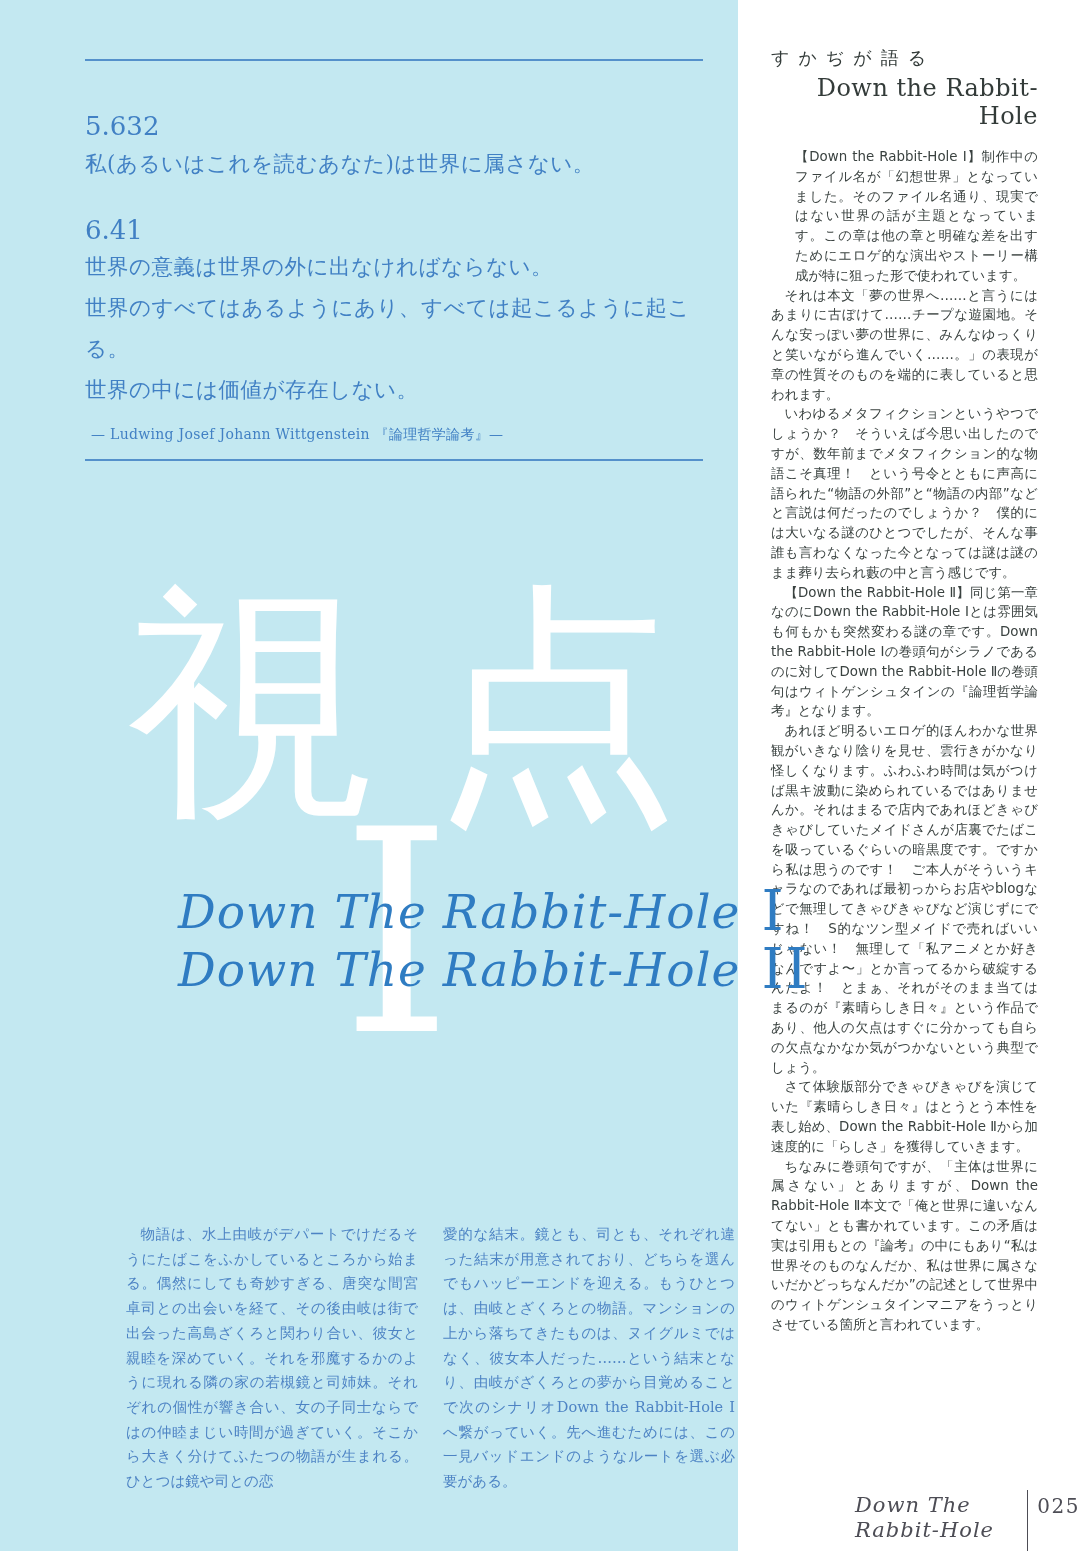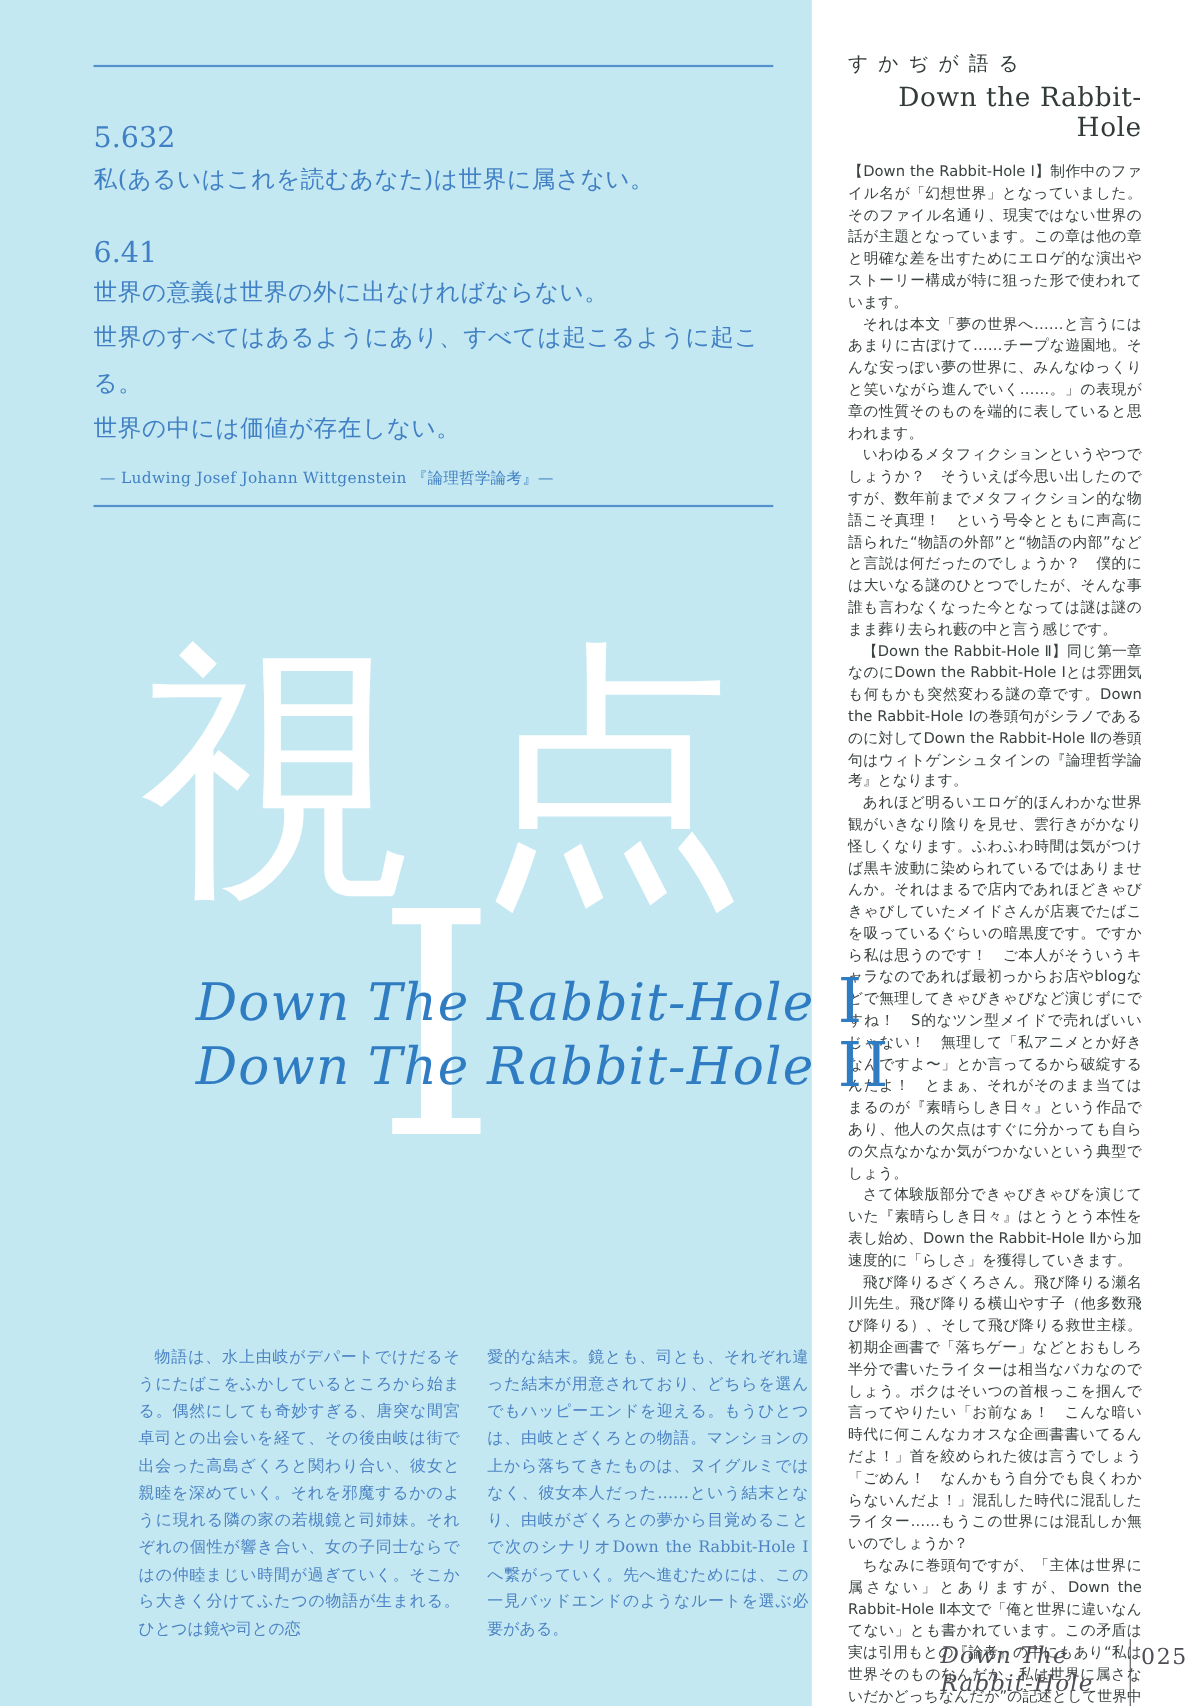--- a/index.html
+++ b/index.html
@@ -91,21 +91,21 @@
     text-align:right;font-size:24px;letter-spacing:.5px;
     color:var(--header_dark);margin-top:4px;
   }
   .commentary-body{
     margin-top:17px;
     font-family:"DejaVu Sans", sans-serif;
     font-size:13.4px;line-height:19.8px;
     text-align:justify;
   }
   .commentary-body p{text-indent:1em;}
-  .commentary-body p:first-child{text-indent:0;}
+  .commentary-body p:first-child{text-indent:0;margin-left:24px;}
 
   
   .page-footer{
     position:absolute;left:855px;top:1490px;
     display:flex;align-items:flex-start;
     color:var(--footer_ink);
   }
   .footer-series{
     font-style:italic;font-size:21px;letter-spacing:1px;
     line-height:1.2;padding-top:3px;
@@ -162,21 +162,20 @@
   <div class="commentary">
     <div class="kicker">すかぢが語る</div>
     <div class="commentary-title">Down the Rabbit-Hole</div>
     <div class="commentary-body">
       <p>【Down the Rabbit-Hole Ⅰ】制作中のファイル名が「幻想世界」となっていました。そのファイル名通り、現実ではない世界の話が主題となっています。この章は他の章と明確な差を出すためにエロゲ的な演出やストーリー構成が特に狙った形で使われています。</p>
       <p>それは本文「夢の世界へ……と言うにはあまりに古ぼけて……チープな遊園地。そんな安っぽい夢の世界に、みんなゆっくりと笑いながら進んでいく……。」の表現が章の性質そのものを端的に表していると思われます。</p>
       <p>いわゆるメタフィクションというやつでしょうか？　そういえば今思い出したのですが、数年前までメタフィクション的な物語こそ真理！　という号令とともに声高に語られた“物語の外部”と“物語の内部”などと言説は何だったのでしょうか？　僕的には大いなる謎のひとつでしたが、そんな事誰も言わなくなった今となっては謎は謎のまま葬り去られ藪の中と言う感じです。</p>
       <p>【Down the Rabbit-Hole Ⅱ】同じ第一章なのにDown the Rabbit-Hole Ⅰとは雰囲気も何もかも突然変わる謎の章です。Down the Rabbit-Hole Ⅰの巻頭句がシラノであるのに対してDown the Rabbit-Hole Ⅱの巻頭句はウィトゲンシュタインの『論理哲学論考』となります。</p>
       <p>あれほど明るいエロゲ的ほんわかな世界観がいきなり陰りを見せ、雲行きがかなり怪しくなります。ふわふわ時間は気がつけば黒キ波動に染められているではありませんか。それはまるで店内であれほどきゃびきゃびしていたメイドさんが店裏でたばこを吸っているぐらいの暗黒度です。ですから私は思うのです！　ご本人がそういうキャラなのであれば最初っからお店やblogなどで無理してきゃびきゃびなど演じずにですね！　S的なツン型メイドで売ればいいじゃない！　無理して「私アニメとか好きなんですよ〜」とか言ってるから破綻するんだよ！　とまぁ、それがそのまま当てはまるのが『素晴らしき日々』という作品であり、他人の欠点はすぐに分かっても自らの欠点なかなか気がつかないという典型でしょう。</p>
       <p>さて体験版部分できゃびきゃびを演じていた『素晴らしき日々』はとうとう本性を表し始め、Down the Rabbit-Hole Ⅱから加速度的に「らしさ」を獲得していきます。</p>
-      <p>飛び降りるざくろさん。飛び降りる瀬名川先生。飛び降りる横山やす子（他多数飛び降りる）、そして飛び降りる救世主様。初期企画書で「落ちゲー」などとおもしろ半分で書いたライターは相当なバカなのでしょう。ボクはそいつの首根っこを掴んで言ってやりたい「お前なぁ！　こんな暗い時代に何こんなカオスな企画書書いてるんだよ！」首を絞められた彼は言うでしょう「ごめん！　なんかもう自分でも良くわからないんだよ！」混乱した時代に混乱したライター……もうこの世界には混乱しか無いのでしょうか？</p>
       <p>ちなみに巻頭句ですが、「主体は世界に属さない」とありますが、Down the Rabbit-Hole Ⅱ本文で「俺と世界に違いなんてない」とも書かれています。この矛盾は実は引用もとの『論考』の中にもあり“私は世界そのものなんだか、私は世界に属さないだかどっちなんだか”の記述として世界中のウィトゲンシュタインマニアをうっとりさせている箇所と言われています。</p>
     </div>
   </div>
 
   <div class="page-footer">
     <span class="footer-series">Down The Rabbit-Hole</span>
     <span class="footer-bar"></span>
     <span class="footer-number">025</span>
   </div>
 

